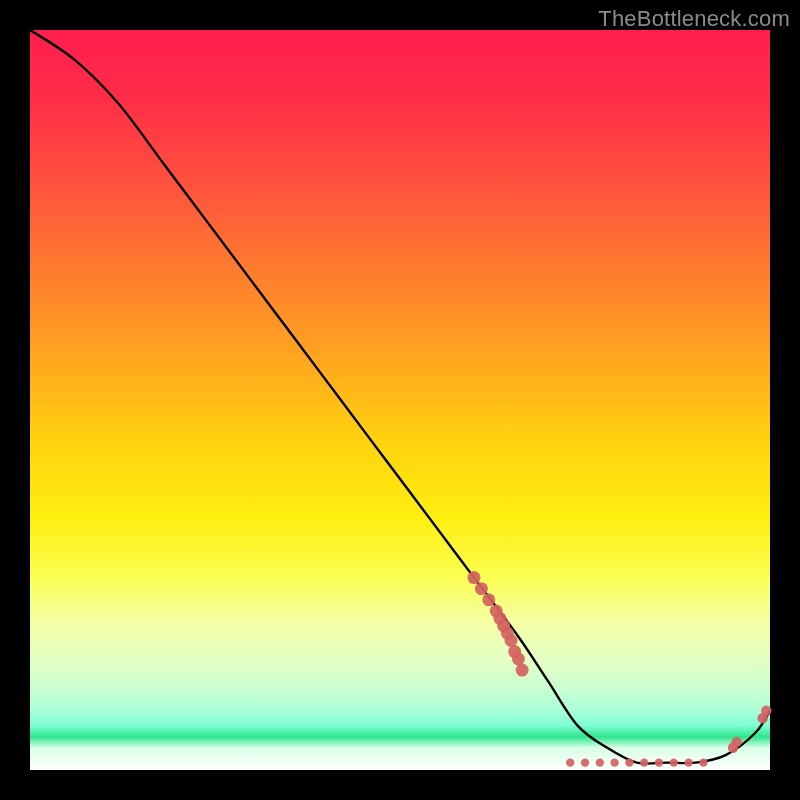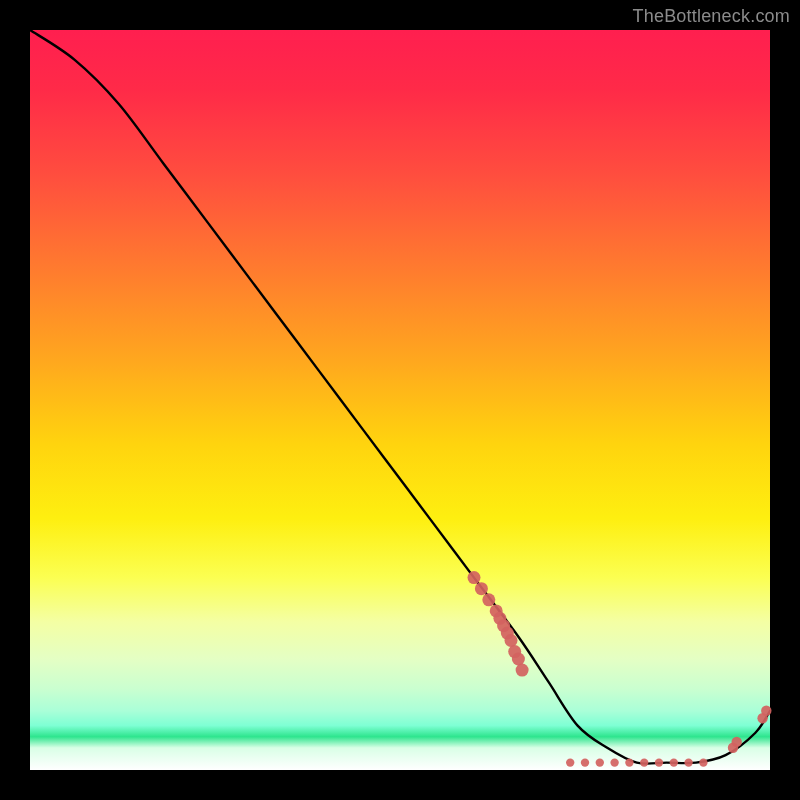--- a/index.html
+++ b/index.html
@@ -42,21 +42,21 @@
       #2ee58e 95.5%,
       #d9ffe6 97%,
       #ffffff 100%
     );
   }
   .watermark {
     position: absolute;
     top: 6px;
     right: 10px;
     color: #8b8b8b;
-    font-size: 18px;
+    font-size: 22px;
     letter-spacing: 0.2px;
     user-select: none;
   }
   svg.curve {
     position: absolute;
     left: 0;
     top: 0;
     width: 740px;
     height: 740px;
     overflow: visible;

